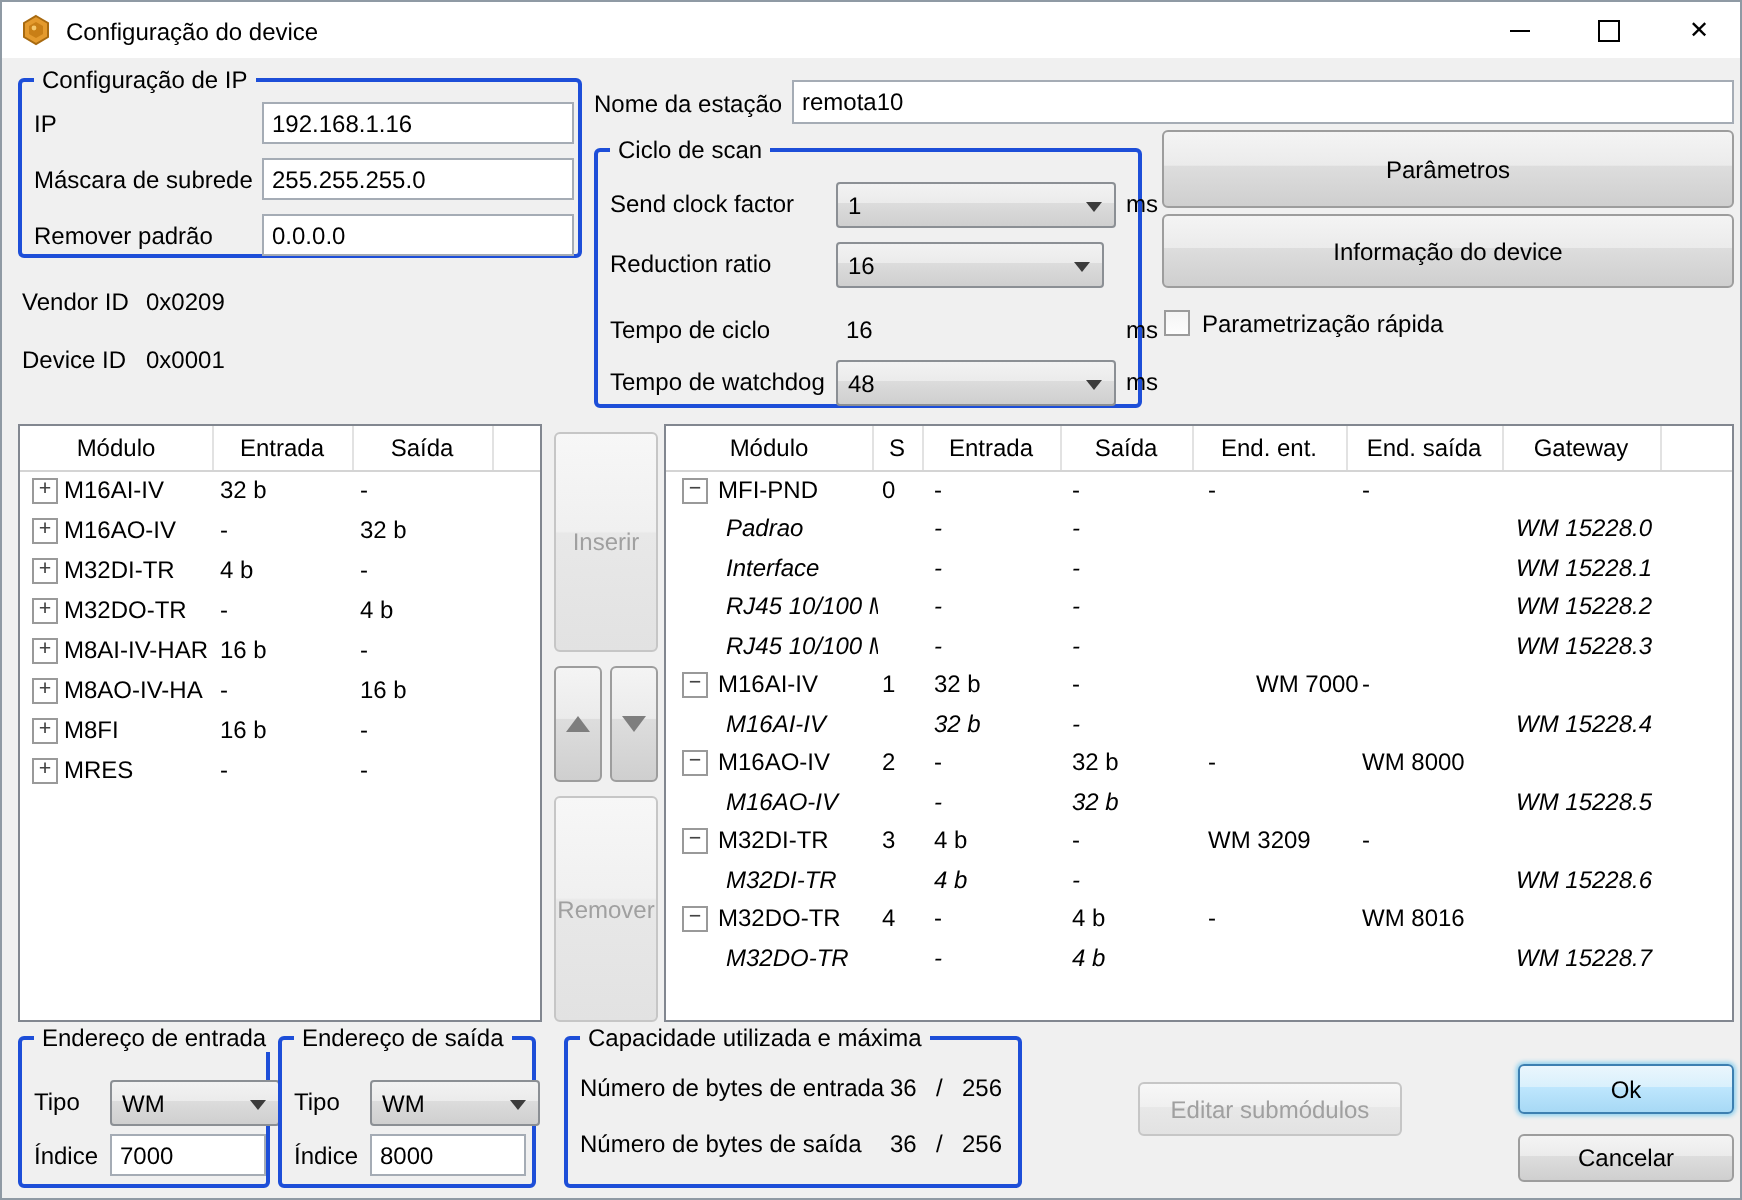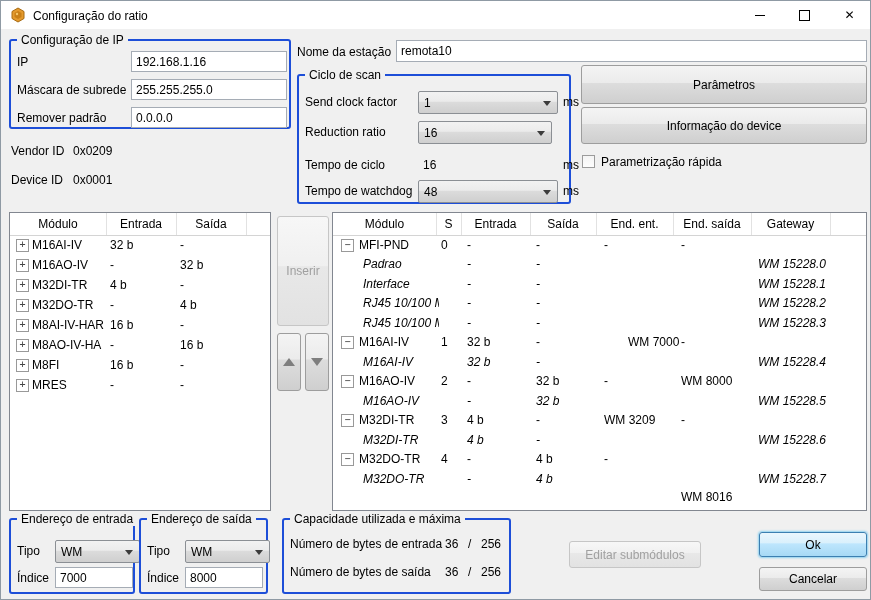--- a/index.html
+++ b/index.html
@@ -42,21 +42,21 @@
 <body>
 
 <div id="window">
 
   <div class="abs" id="titlebar">
     <svg class="abs" style="left:9px;top:6px" width="16" height="16" viewBox="0 0 16 16">
       <polygon points="8,1 14,4.5 14,11.5 8,15 2,11.5 2,4.5" fill="#e49a2d" stroke="#a86a10" stroke-width="1"></polygon>
       <polygon points="8,4 11.5,6 11.5,10 8,12 4.5,10 4.5,6" fill="#c97f16"></polygon>
       <circle cx="7" cy="7" r="1.2" fill="#f5c76a"></circle>
     </svg>
-    <span class="abs" id="title-text">Configuração do ratio</span>
+    <span class="abs" id="title-text">Configuração do device</span>
     <div class="abs caption-btn" style="left:736px">
         <span class="minbar"></span>
       </div>
     <div class="abs caption-btn" style="left:781px">
         <span class="maxbox"></span>
       </div>
     <div class="abs caption-btn" style="left:826px">
         <span class="closex">✕</span>
       </div>
   </div>
@@ -169,20 +169,21 @@
       </div>
   </div>
 
   <div class="abs btn disabled" style="left:276px;top:215px;width:52px;height:110px">Inserir</div>
   <div class="abs btn" style="left:276px;top:332px;width:24px;height:58px">
       <span class="tri-up"></span>
     </div>
   <div class="abs btn" style="left:304px;top:332px;width:24px;height:58px">
       <span class="tri-down"></span>
     </div>
+  <div class="abs btn disabled" style="left:276px;top:397px;width:52px;height:113px">Remover</div>
 
   <div class="abs tbl" style="left:331px;top:211px;width:535px;height:299px" id="right-table">
     <div class="thead">
       <div class="hcell" style="left:0;width:103px">Módulo</div>
       <div class="hcell" style="left:103px;width:25px">S</div>
       <div class="hcell" style="left:128px;width:69px">Entrada</div>
       <div class="hcell" style="left:197px;width:66px">Saída</div>
       <div class="hcell" style="left:263px;width:77px">End. ent.</div>
       <div class="hcell" style="left:340px;width:78px">End. saída</div>
       <div class="hcell" style="left:418px;width:79px">Gateway</div>
@@ -291,21 +292,21 @@
           <span class="cell" style="left: 348px; width: 66px;"></span>
           <span class="cell italic" style="left: 425px; width: 72px;">WM 15228.6</span>
         </div>
         <div class="trow" style="top: 214.5px; height: 19.5px;">
           <span class="expandbox" style="left: 8px;">−</span>
           <span class="cell" style="left: 26px; width: 76px;">M32DO-TR</span>
           <span class="cell" style="left: 108px; width: 20px;">4</span>
           <span class="cell" style="left: 134px; width: 60px;">-</span>
           <span class="cell" style="left: 203px; width: 58px;">4 b</span>
           <span class="cell" style="left: 271px; width: 66px;">-</span>
-          <span class="cell" style="left: 348px; width: 66px; margin-top: 38px;">WM 8016</span>
+          <span class="cell" style="left: 348px; width: 66px;">WM 8016</span>
           <span class="cell italic" style="left: 425px; width: 72px;"></span>
         </div>
         <div class="trow italic" style="top: 234px; height: 19.5px;">
           <span class="cell" style="left: 30px; width: 76px;">M32DO-TR</span>
           <span class="cell" style="left: 108px; width: 20px;"></span>
           <span class="cell" style="left: 134px; width: 60px;">-</span>
           <span class="cell" style="left: 203px; width: 58px;">4 b</span>
           <span class="cell" style="left: 271px; width: 66px;"></span>
           <span class="cell" style="left: 348px; width: 66px;"></span>
           <span class="cell italic" style="left: 425px; width: 72px;">WM 15228.7</span>

